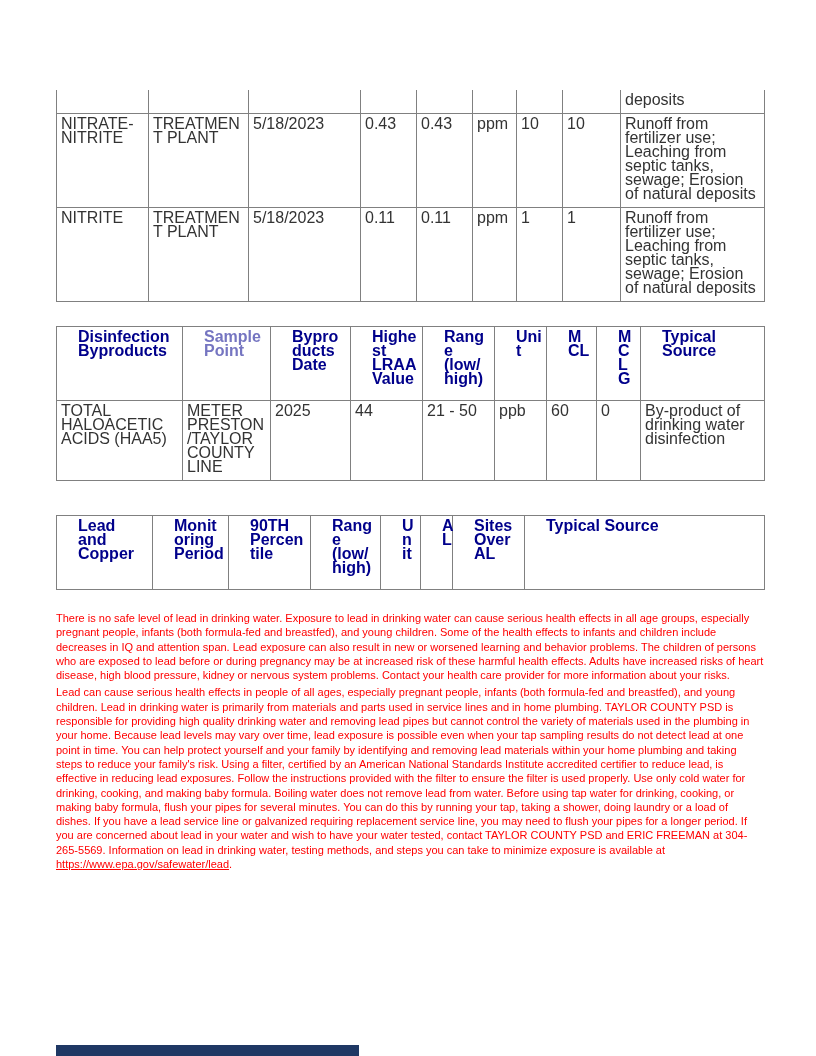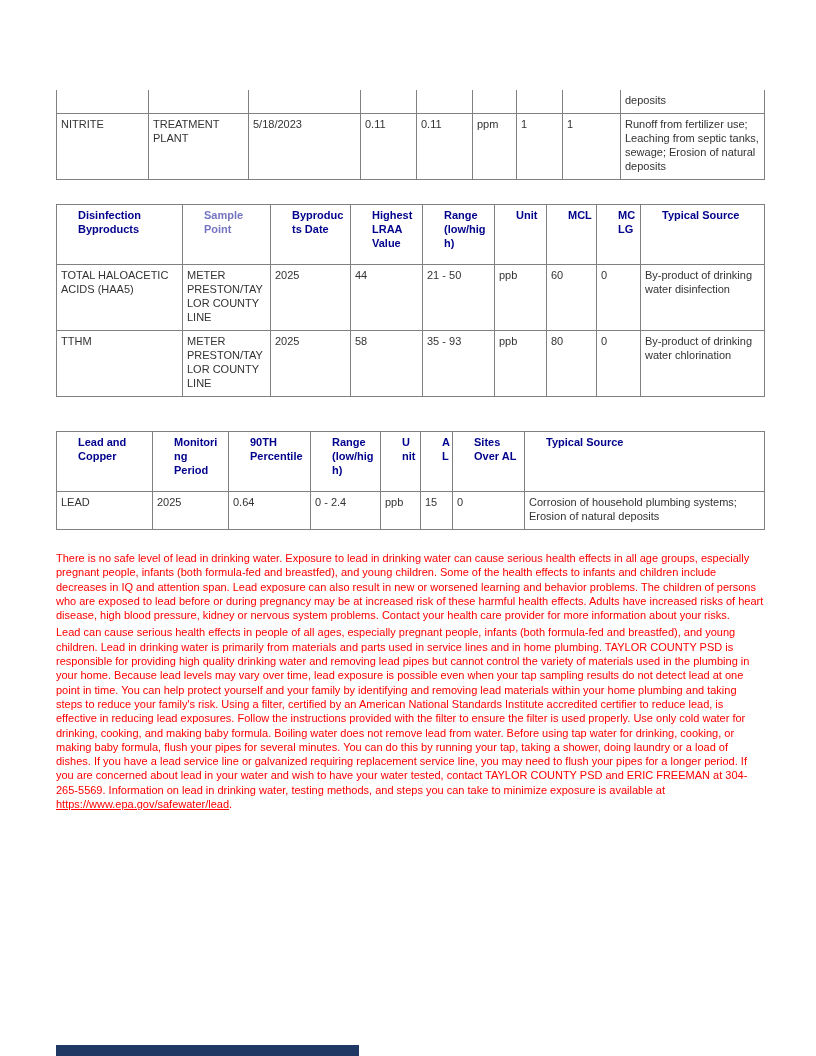--- a/index.html
+++ b/index.html
@@ -11,21 +11,21 @@
     font-size: 11px;
     color: #333333;
     overflow: hidden;
   }
   .content { position: absolute; left: 56px; top: 0; width: 708px; }
 
   table {
     border-collapse: collapse;
     table-layout: fixed;
     width: 708px;
-    font-size: 11px;
+    font-size: 16px;
   }
   th, td {
     border: 1px solid #808080;
     vertical-align: top;
     text-align: left;
     padding: 3px 4px 4px 4px;
     line-height: 14px;
     overflow-wrap: break-word;
     word-wrap: break-word;
   }
@@ -82,20 +82,31 @@
       <td></td>
       <td></td>
       <td></td>
       <td></td>
       <td></td>
       <td></td>
       <td></td>
       <td>deposits</td>
     </tr>
     <tr>
+      <td>NITRATE-NITRITE</td>
+      <td>TREATMENT PLANT</td>
+      <td>5/18/2023</td>
+      <td>0.43</td>
+      <td>0.43</td>
+      <td>ppm</td>
+      <td>10</td>
+      <td>10</td>
+      <td>Runoff from fertilizer use; Leaching from septic tanks, sewage; Erosion of natural deposits</td>
+    </tr>
+    <tr>
       <td>NITRITE</td>
       <td>TREATMENT PLANT</td>
       <td>5/18/2023</td>
       <td>0.11</td>
       <td>0.11</td>
       <td>ppm</td>
       <td>1</td>
       <td>1</td>
       <td>Runoff from fertilizer use; Leaching from septic tanks, sewage; Erosion of natural deposits</td>
     </tr>
@@ -130,31 +141,20 @@
       <td>TOTAL HALOACETIC ACIDS (HAA5)</td>
       <td>METER PRESTON/TAYLOR COUNTY LINE</td>
       <td>2025</td>
       <td>44</td>
       <td>21 - 50</td>
       <td>ppb</td>
       <td>60</td>
       <td>0</td>
       <td>By-product of drinking water disinfection</td>
     </tr>
-    <tr>
-      <td>TTHM</td>
-      <td>METER PRESTON/TAYLOR COUNTY LINE</td>
-      <td>2025</td>
-      <td>58</td>
-      <td>35 - 93</td>
-      <td>ppb</td>
-      <td>80</td>
-      <td>0</td>
-      <td>By-product of drinking water chlorination</td>
-    </tr>
   </tbody>
     </table>
 
   <table class="leadcu">
     <colgroup>
       <col style="width:96px">
         <col style="width:76px">
         <col style="width:82px">
       <col style="width:70px">
         <col style="width:40px">
@@ -166,30 +166,20 @@
         <tr>
       <th>Lead and Copper</th>
       <th>Monitoring Period</th>
       <th>90TH Percentile</th>
       <th>Range (low/high)</th>
       <th>Unit</th>
       <th>AL</th>
       <th>Sites Over AL</th>
       <th>Typical Source</th>
     </tr>
-    <tr>
-      <td>LEAD</td>
-      <td>2025</td>
-      <td>0.64</td>
-      <td>0 - 2.4</td>
-      <td>ppb</td>
-      <td>15</td>
-      <td>0</td>
-      <td>Corrosion of household plumbing systems; Erosion of natural deposits</td>
-    </tr>
   </tbody>
     </table>
 
   <p class="warning">There is no safe level of lead in drinking water. Exposure to lead in drinking water can cause serious health effects in all age groups, especially pregnant people, infants (both formula-fed and breastfed), and young children. Some of the health effects to infants and children include decreases in IQ and attention span. Lead exposure can also result in new or worsened learning and behavior problems. The children of persons who are exposed to lead before or during pregnancy may be at increased risk of these harmful health effects. Adults have increased risks of heart disease, high blood pressure, kidney or nervous system problems. Contact your health care provider for more information about your risks.</p>
 
   <p class="warning"><span>Lead can cause serious health effects in people of all ages, especially pregnant people, infants (both formula-fed and breastfed), and young children. Lead in drinking water is primarily from materials and parts used in service lines and in home plumbing. TAYLOR COUNTY PSD is responsible for providing high quality drinking water and removing lead pipes but cannot control the variety of materials used in the plumbing in your home. Because lead levels may vary over time, lead exposure is possible even when your tap sampling results do not detect lead at one point in time. You can help protect yourself and your family by identifying and removing lead materials within your home plumbing and taking steps to reduce your family's risk. Using a filter, certified by an American National Standards Institute accredited certifier to reduce lead, is effective in reducing lead exposures. Follow the instructions provided with the filter to ensure the filter is used properly. Use only cold water for drinking, cooking, and making baby formula. Boiling water does not remove lead from water. Before using tap water for drinking, cooking, or making baby formula, flush your pipes for several minutes. You can do this by running your tap, taking a shower, doing laundry or a load of dishes. If you have a lead service line or galvanized requiring replacement service line, you may need to flush your pipes for a longer period. If you are concerned about lead in your water and wish to have your water tested, contact TAYLOR COUNTY PSD and ERIC FREEMAN at 304-265-5569. Information on lead in drinking water, testing methods, and steps you can take to minimize exposure is available at </span><a class="red-link">https://www.epa.gov/safewater/lead</a><span>.</span></p>
 
 </div>
 
 <div class="footer-bar"></div>

